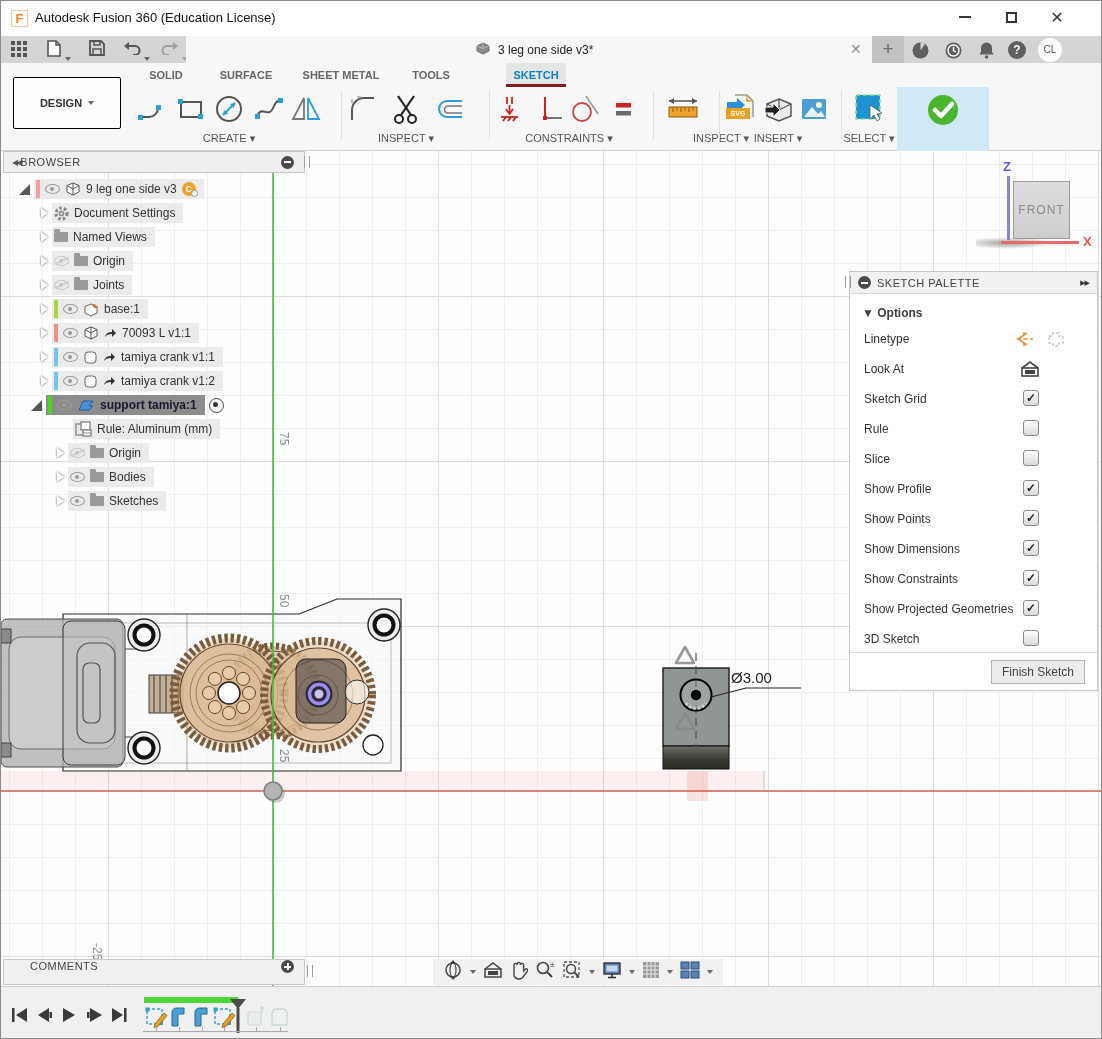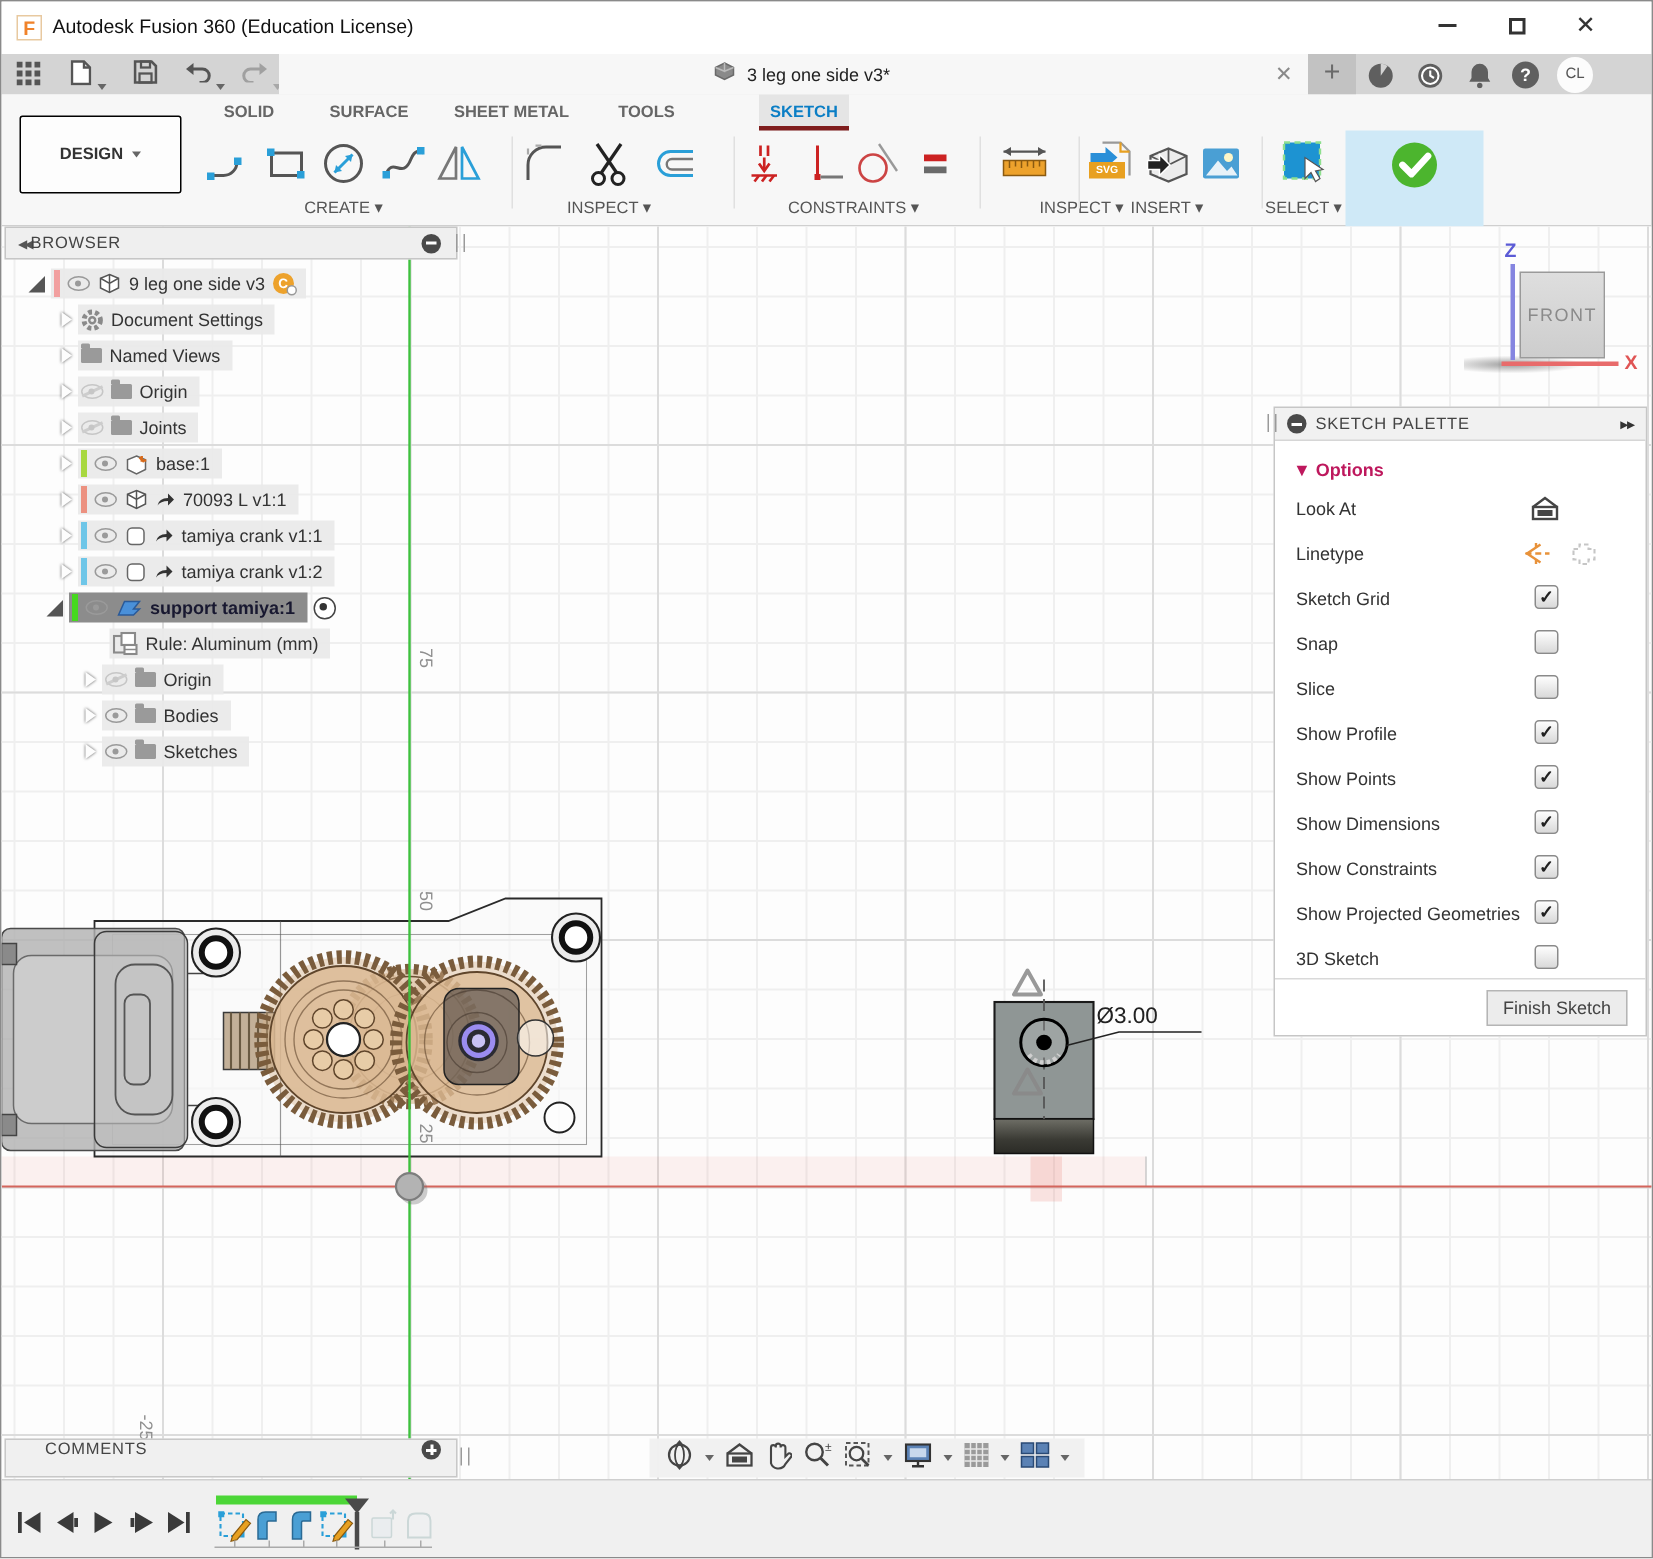--- a/index.html
+++ b/index.html
@@ -81,21 +81,21 @@
   .folderic { width:14px; height:10px; background:#9a9a9a; border-radius:1px; position:relative; }
   .folderic::before { content:""; position:absolute; left:0; top:-3px; width:6px; height:3px; background:#9a9a9a; border-radius:1px 1px 0 0; }
   .badgeC { width:14px; height:14px; border-radius:50%; background:#eda22c; color:#fff; font-size:9px; font-weight:bold; text-align:center; line-height:14px; position:relative; }
   .badgeC::after { content:""; position:absolute; right:-2px; bottom:-1px; width:5px; height:5px; border-radius:50%; background:#fff; border:1px solid #999; }
   .radioic { width:15px; height:15px; border-radius:50%; background:#fff; border:1.5px solid #444; position:relative; margin-left:4px; }
   .radioic::after { content:""; position:absolute; left:3.5px; top:3.5px; width:5px; height:5px; border-radius:50%; background:#333; }
 
   
   .palette { position:absolute; left:848px; top:120px; width:249px; height:420px; background:#fff; border:1px solid #c6c6c6; }
   .pheader { height:22px; background:#f1f1f1; border-bottom:1px solid #d6d6d6; display:flex; align-items:center; font-size:11px; color:#444; gap:6px; padding:0 8px; }
-  .psection { font-size:12px; font-weight:bold; color:#be185d; padding:12px 0 4px 12px; }
+  .psection { font-size:12px; font-weight:bold; color:#404040; padding:12px 0 4px 12px; }
   .prow { position:relative; height:30px; }
   .prow .plabel { position:absolute; left:14px; top:8px; font-size:12px; color:#333; }
   .pcheck { position:absolute; right:58px; top:6px; width:16px; height:16px; border:1px solid #8a8a8a; border-radius:3px; background:linear-gradient(#fefefe,#d9d9d9); font-size:12px; font-weight:bold; color:#222; text-align:center; line-height:15px; }
   .pfooter { position:absolute; left:0; bottom:0; width:100%; height:38px; border-top:1px solid #d9d9d9; }
   .finishbtn { position:absolute; right:12px; top:7px; padding:4px 10px; background:#ececec; border:1px solid #b5b5b5; font-size:12px; color:#444; }
 
   
   .comments { position:absolute; left:2px; top:808px; width:302px; height:26px; background:#f0f0f0; border:1px solid #c8c8c8; display:flex; font-size:11px; color:#444; }
   .navbar { position:absolute; left:432px; top:808px; height:26px; background:rgba(240,240,240,.95); display:flex; align-items:center; gap:7px; padding:0 10px; }
 
@@ -659,48 +659,48 @@
 
     <div class="palette">
       <div class="pheader">
         <span class="minuscirc"></span>
         <span style="letter-spacing:.5px">SKETCH PALETTE</span>
         <span style="margin-left:auto;font-size:7px;color:#333;letter-spacing:-1px">▶▶</span>
       </div>
       <div class="psection">▼ Options</div>
 
       <div class="prow">
-        <span class="plabel">Look At</span>
-        <svg class="abs" style="right:56px;top:6px" width="22" height="18">
-            <path d="M3,8 L11,2 L19,8" fill="none" stroke="#444" stroke-width="1.6"></path>
-            <rect x="3" y="8" width="16" height="8" fill="none" stroke="#444" stroke-width="1.6"></rect>
-            <rect x="6" y="10" width="10" height="4" fill="#444"></rect>
-          </svg>
-      </div>
-      <div class="prow">
         <span class="plabel">Linetype</span>
         <svg class="abs" style="right:62px;top:5px" width="22" height="20">
             <g stroke="#e8923a" stroke-width="1.6">
               <line x1="4" y1="10" x2="20" y2="10" stroke-dasharray="4 2.5"></line>
               <path d="M14,4 L5,10 L14,16" fill="none"></path>
               <line x1="11" y1="3" x2="11" y2="6"></line>
               <line x1="11" y1="14" x2="11" y2="17"></line>
             </g>
           </svg>
         <svg class="abs" style="right:30px;top:5px" width="22" height="20" opacity="0.55">
             <path d="M4,7 h4 v-3 h6 v3 h4 v7 h-4 v3 h-6 v-3 h-4 z" fill="none" stroke="#999" stroke-width="1.4" stroke-dasharray="3 2"></path>
           </svg>
       </div>
+      <div class="prow">
+        <span class="plabel">Look At</span>
+        <svg class="abs" style="right:56px;top:6px" width="22" height="18">
+            <path d="M3,8 L11,2 L19,8" fill="none" stroke="#444" stroke-width="1.6"></path>
+            <rect x="3" y="8" width="16" height="8" fill="none" stroke="#444" stroke-width="1.6"></rect>
+            <rect x="6" y="10" width="10" height="4" fill="#444"></rect>
+          </svg>
+      </div>
 
       <div class="prow">
         <span class="plabel">Sketch Grid</span>
         <span class="pcheck">✓</span>
       </div>
       <div class="prow">
-        <span class="plabel">Snap</span>
+        <span class="plabel">Rule</span>
         <span class="pcheck"></span>
       </div>
       <div class="prow">
         <span class="plabel">Slice</span>
         <span class="pcheck"></span>
       </div>
       <div class="prow">
         <span class="plabel">Show Profile</span>
         <span class="pcheck">✓</span>
       </div>

